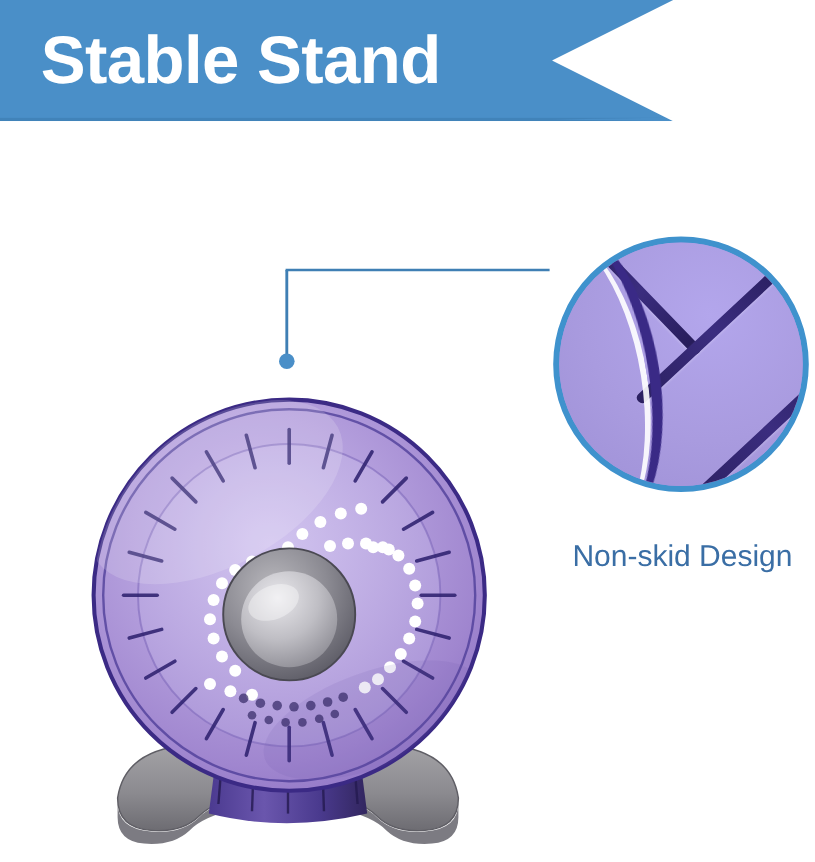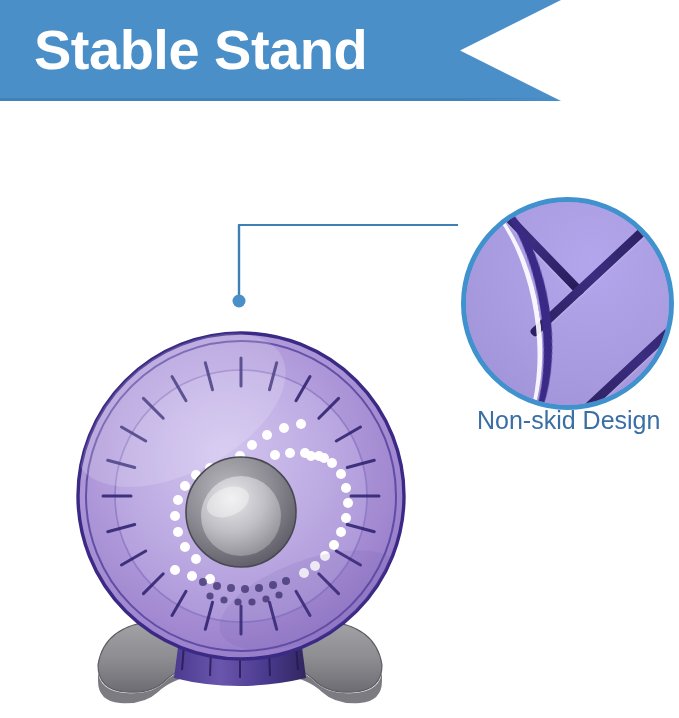--- a/index.html
+++ b/index.html
@@ -115,21 +115,21 @@
     border-right: 5px solid #ffffff;
     box-sizing: border-box;
     transform: rotate(-9deg);
     opacity: .9;
   }
 
   
   #inset-caption {
     position: absolute;
     left: 477px;
-    top: 404px;
+    top: 448px;
     color: #3a6ea5;
     font-size: 25px;
     line-height: 32px;
     white-space: nowrap;
   }
 
   
   #product-photo {
     position: absolute;
     left: 60px;

